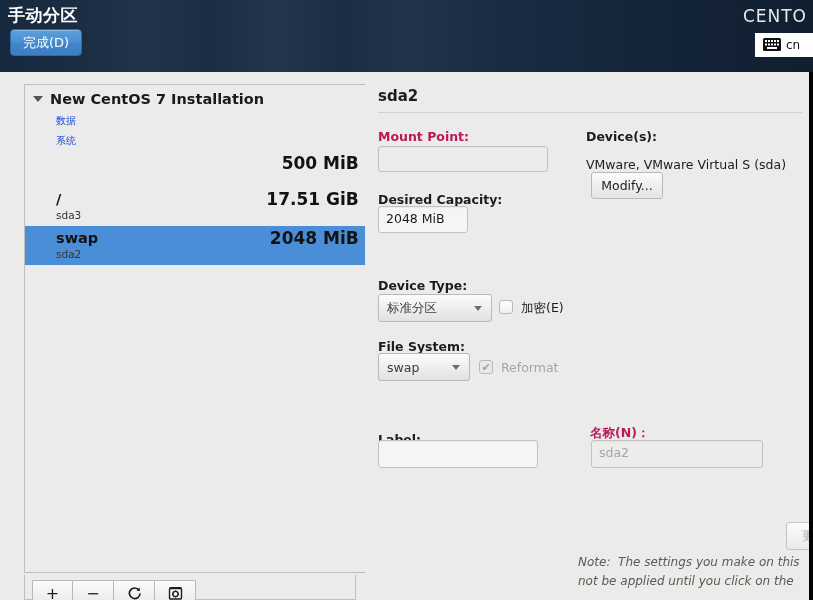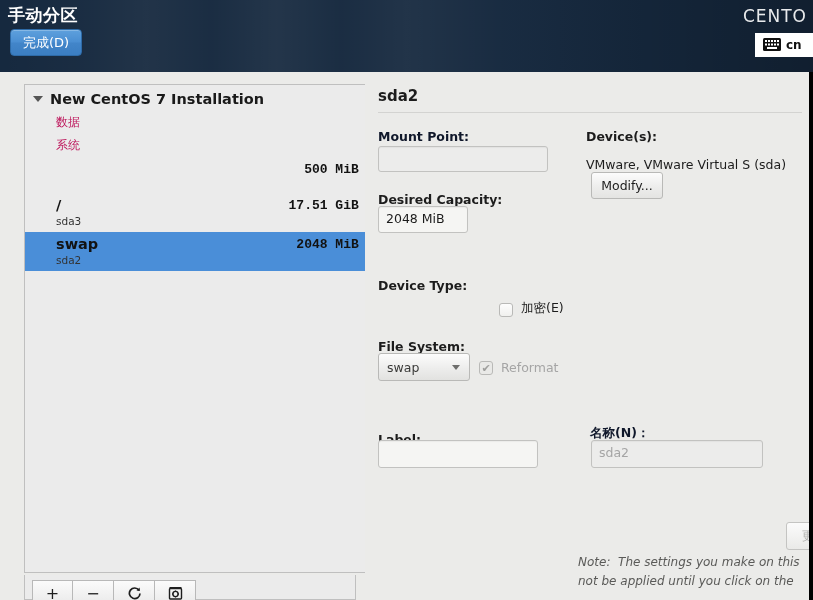--- a/index.html
+++ b/index.html
@@ -71,21 +71,21 @@
   }
   .ime-indicator {
     position: absolute; left: 755px; top: 33px;
     width: 58px; height: 24px;
     background: #ffffff;
     display: flex; align-items: center; gap: 5px;
     padding-left: 8px;
     z-index: 4;
   }
   .kbd-icon { display:block; }
-  .ime-text { font-size: 12px; font-weight: bold; color: #111; }
+  .ime-text { font-size: 12px; font-weight: normal; color: #111; }
 
   
   .left-panel {
     position: absolute; left: 24px; top: 84px;
     width: 368px; height: 489px;
     background: #ebebeb;
     border: 1px solid #bfbfbf;
     overflow: hidden;
   }
   .ptree {
@@ -98,41 +98,41 @@
     font-size: 14.5px; font-weight: bold; color: #1a1a1a;
   }
   .tri {
     width: 0; height: 0; margin-right: 7px;
     border-left: 5px solid transparent;
     border-right: 5px solid transparent;
     border-top: 6px solid #555;
   }
   .group-label {
     padding: 3px 0 3px 31px;
-    font-size: 12px; color: #be185d;
+    font-size: 10px; color: #1d4ed8;
   }
   .prow {
     position: relative;
     display: flex; align-items: flex-start;
     padding: 4px 10px 4px 31px;
     min-height: 36px;
   }
   .prow.selected { background: #4a8ed8; }
   .prow .pname {
     font-size: 14.5px; font-weight: bold; color: #121212;
     line-height: 17px;
   }
   .prow .pdev {
     font-size: 10.5px; color: #333; line-height: 13px; margin-top: 1px;
   }
   .prow .pleft { display: flex; flex-direction: column; flex: 1; }
   .prow .psize {
-    font-size: 13px; font-weight: bold; color: #121212;
+    font-size: 17px; font-weight: bold; color: #121212;
     line-height: 17px; white-space: nowrap;
-    margin-left: auto; padding-top: 0px; font-family: Liberation Mono, monospace;
+    margin-left: auto; padding-top: 0px;
   }
   .prow .chev {
     margin-left: 8px; color: #fff; font-size: 17px; font-weight: bold;
     line-height: 17px;
   }
   .prow:not(.selected) .chev { visibility: hidden; }
 
   
   .left-toolbar {
     position: absolute; left: 24px; top: 575px;
@@ -165,21 +165,21 @@
   .detail-rule {
     position: absolute; left: 13px; top: 28px;
     width: 424px; height: 1px; background: #d3d3d1;
   }
 
   .fld-label {
     position: absolute;
     font-size: 12.5px; font-weight: bold; color: #1c1c1c;
     white-space: nowrap;
   }
-  .fld-label.dim { color: #0f172a; font-weight: bold; }
+  .fld-label.dim { color: #be185d; font-weight: bold; }
   .txtinput {
     position: absolute;
     background: #f5f5f3;
     border: 1px solid #c2c2c0;
     border-radius: 3px;
     font-size: 12.5px; color: #1c1c1c;
     padding: 0 7px;
     line-height: 24px;
     box-shadow: inset 0 1px 1px rgba(0,0,0,0.04);
   }
@@ -207,21 +207,21 @@
     cursor: pointer;
   }
   .combo .caret {
     position: absolute; right: 9px; top: 50%;
     width: 0; height: 0; margin-top: -2px;
     border-left: 4.5px solid transparent;
     border-right: 4.5px solid transparent;
     border-top: 5px solid #6e6e6c;
   }
   .cbox-wrap {
-    position: absolute; display: flex; align-items: flex-end; gap: 8px;
+    position: absolute; display: flex; align-items: flex-start; gap: 8px;
     cursor: pointer;
   }
   .cbox {
     width: 14px; height: 14px;
     background: linear-gradient(to bottom, #fdfdfd, #f0f0ee);
     border: 1px solid #b9b9b7; border-radius: 3px;
     display: flex; align-items: center; justify-content: center;
     font-size: 11px; color: #9f9f9d; line-height: 1;
   }
   .cbox.disabled { background: #e9e9e7; }
@@ -347,20 +347,24 @@
     <div class="txtinput disabled" style="left:13px; top:62px; width:170px; height:26px;"></div>
 
     <div class="fld-label" style="left:13px; top:108px;">Desired Capacity:</div>
     <div class="txtinput" style="left:13px; top:122px; width:90px; height:27px;">2048 MiB</div>
 
     <div class="fld-label" style="left:221px; top:45px;">Device(s):</div>
     <div class="static-text" style="left:221px; top:73px;">VMware, VMware Virtual S (sda)</div>
     <div class="gbutton" style="left:226px; top:88px; width:72px; height:27px;">Modify...</div>
 
     <div class="fld-label" style="left:13px; top:194px;">Device Type:</div>
+    <div class="combo" style="left:13px; top:210px; width:114px; height:28px;">
+      <span>标准分区</span>
+      <span class="caret"></span>
+    </div>
     <div class="cbox-wrap" style="left:134px; top:216px;">
       <span class="cbox"></span>
       <span class="cbox-label">加密(E)</span>
     </div>
 
     <div class="fld-label" style="left:13px; top:255px;">File System:</div>
     <div class="combo" style="left:13px; top:269px; width:92px; height:28px;">
       <span>swap</span>
       <span class="caret"></span>
     </div>

